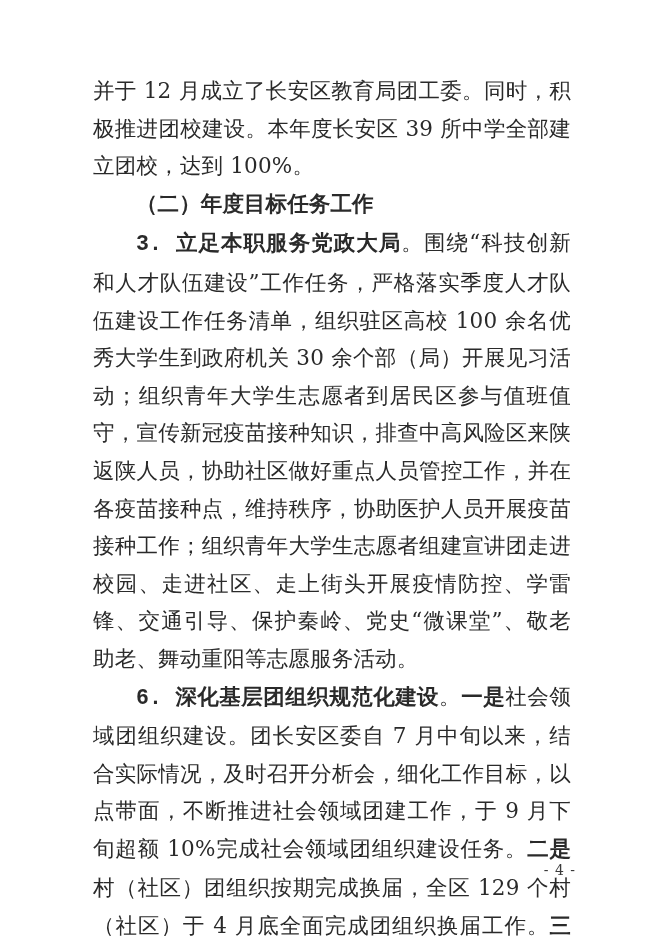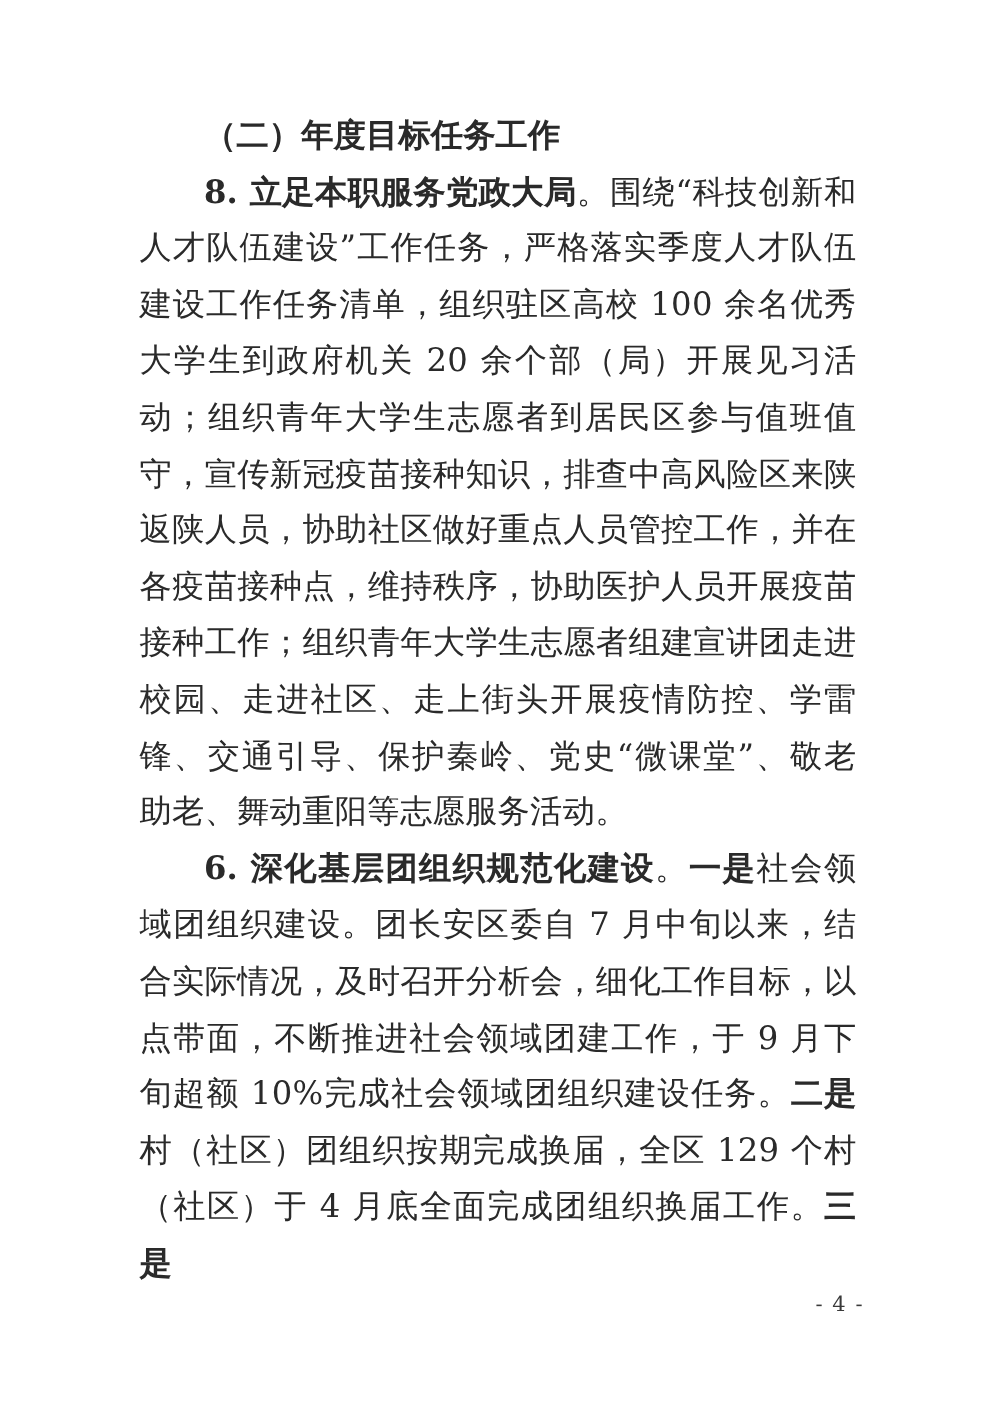--- a/index.html
+++ b/index.html
@@ -50,38 +50,40 @@
     text-indent: 43px;
   }
 
   .para.cont {
     text-indent: 0;
   }
 
   .b {
     font-weight: bold;
     letter-spacing: 0.1px;
+    font-family: Liberation Mono, monospace;
   }
 
   #page-number {
     position: absolute;
     right: 86px;
     bottom: 58px;
     font-size: 14px;
     color: #3a3a3a;
     letter-spacing: 1px;
     font-family: "DejaVu Serif", "Liberation Serif", serif;
   }
 </style>
 </head>
 <body>
 
 <div id="page">
 
   <div id="text-block">
+      <p class="para cont"><span>并于 12 月成立了长安区教育局团工委。同时，积极推进团校建设。本年度长安区 39 所中学全部建立团校，达到 100%。</span></p>
       <p class="para indent"><span class="b">（二）年度目标任务工作</span></p>
-      <p class="para indent"><span class="b">8. 立足本职服务党政大局</span><span>。围绕“科技创新和人才队伍建设”工作任务，严格落实季度人才队伍建设工作任务清单，组织驻区高校 100 余名优秀大学生到政府机关 20 余个部（局）开展见习活动；组织青年大学生志愿者到居民区参与值班值守，宣传新冠疫苗接种知识，排查中高风险区来陕返陕人员，协助社区做好重点人员管控工作，并在各疫苗接种点，维持秩序，协助医护人员开展疫苗接种工作；组织青年大学生志愿者组建宣讲团走进校园、走进社区、走上街头开展疫情防控、学雷锋、交通引导、保护秦岭、党史“微课堂”、敬老助老、舞动重阳等志愿服务活动。</span></p>
+      <p class="para indent"><span class="b">3. 立足本职服务党政大局</span><span>。围绕“科技创新和人才队伍建设”工作任务，严格落实季度人才队伍建设工作任务清单，组织驻区高校 100 余名优秀大学生到政府机关 30 余个部（局）开展见习活动；组织青年大学生志愿者到居民区参与值班值守，宣传新冠疫苗接种知识，排查中高风险区来陕返陕人员，协助社区做好重点人员管控工作，并在各疫苗接种点，维持秩序，协助医护人员开展疫苗接种工作；组织青年大学生志愿者组建宣讲团走进校园、走进社区、走上街头开展疫情防控、学雷锋、交通引导、保护秦岭、党史“微课堂”、敬老助老、舞动重阳等志愿服务活动。</span></p>
       <p class="para indent"><span class="b">6. 深化基层团组织规范化建设</span><span>。</span><span class="b">一是</span><span>社会领域团组织建设。团长安区委自 7 月中旬以来，结合实际情况，及时召开分析会，细化工作目标，以点带面，不断推进社会领域团建工作，于 9 月下旬超额 10%完成社会领域团组织建设任务。</span><span class="b">二是</span><span>村（社区）团组织按期完成换届，全区 129 个村（社区）于 4 月底全面完成团组织换届工作。</span><span class="b">三是</span></p>
     </div>
 
   <div id="page-number">- 4 -</div>
 
 </div>
 
 </body></html>

